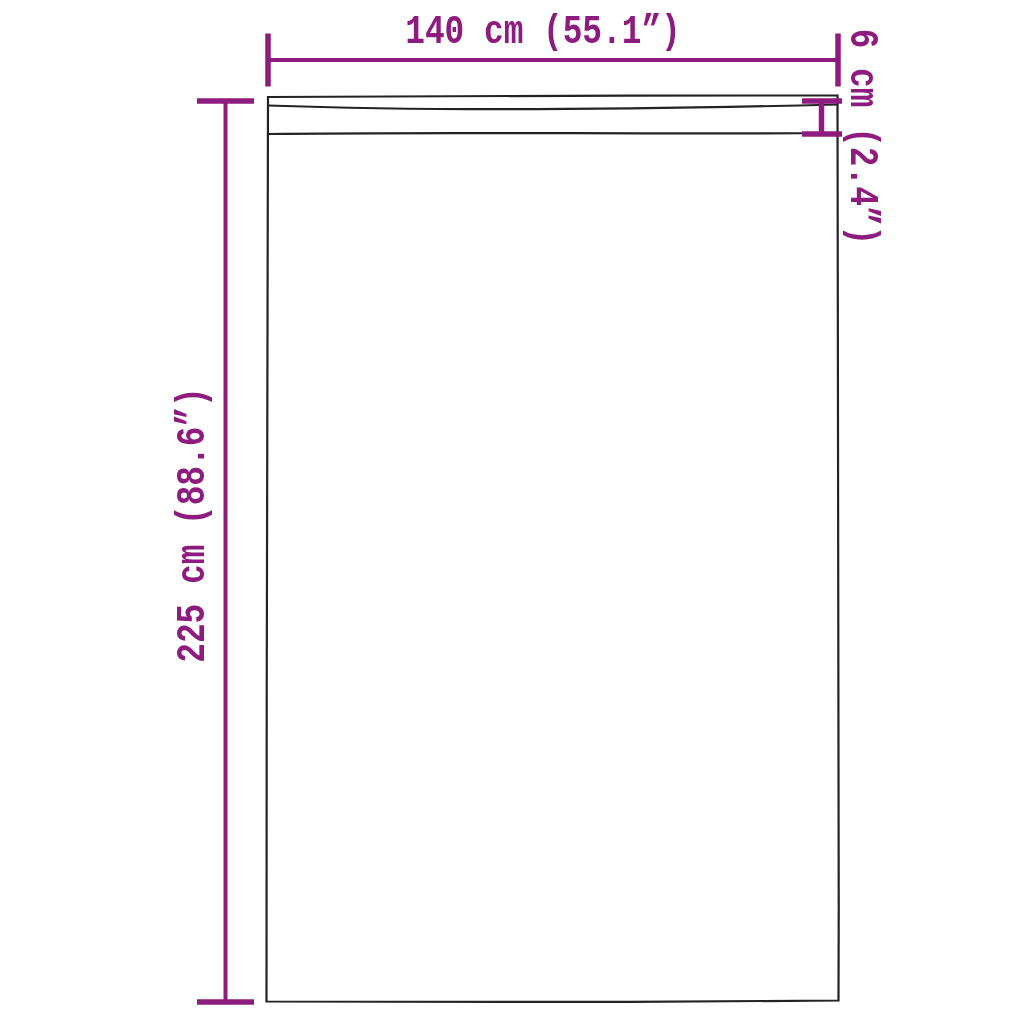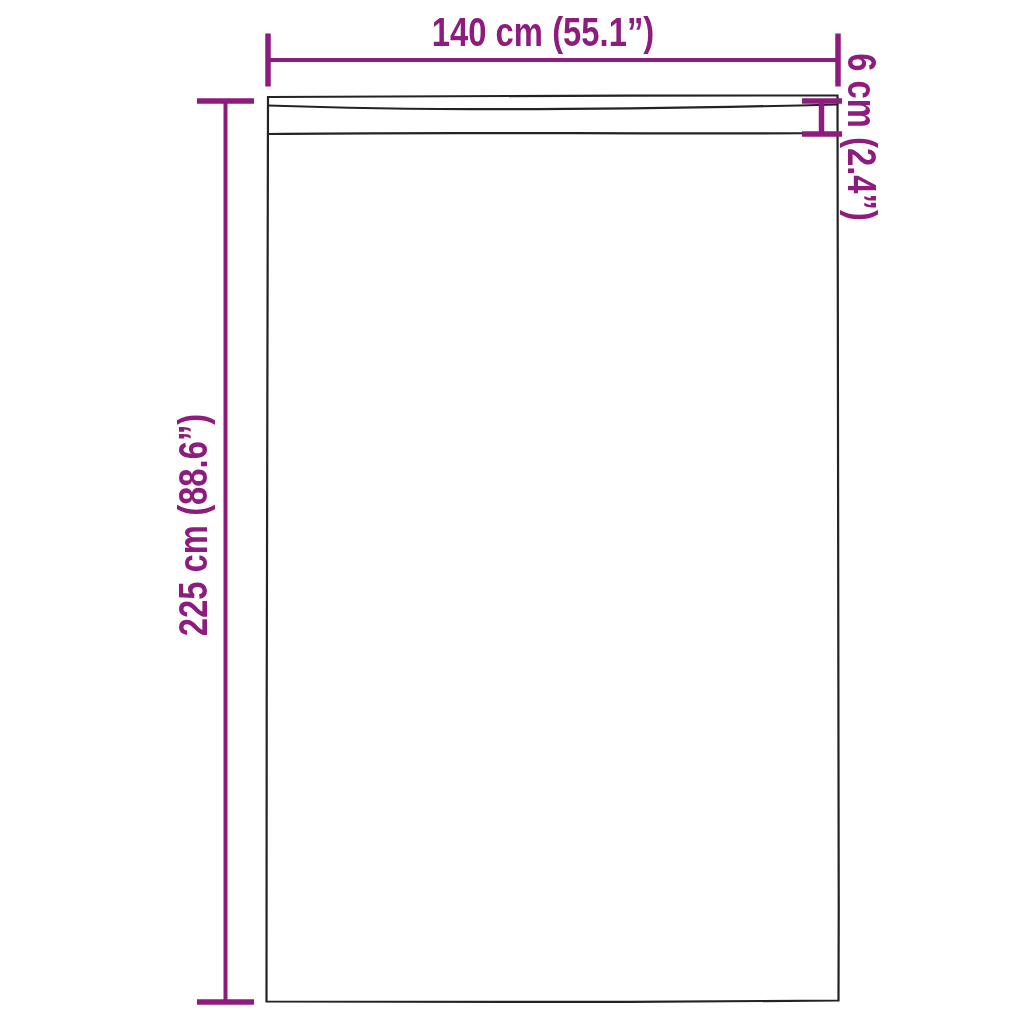--- a/index.html
+++ b/index.html
@@ -6,21 +6,21 @@
     margin: 0;
     padding: 0;
     background: #ffffff;
   }
   .stage {
     position: relative;
     width: 1024px;
     height: 1024px;
     background: var(--bg, #ffffff);
     overflow: hidden;
-    font-family: Liberation Sans, sans-serif;
+    font-family: Liberation Mono, monospace;
     text-align: right;
   }
   svg.diagram {
     position: absolute;
     left: 0;
     top: 0;
     width: 1024px;
     height: 1024px;
   }
   .outline {

